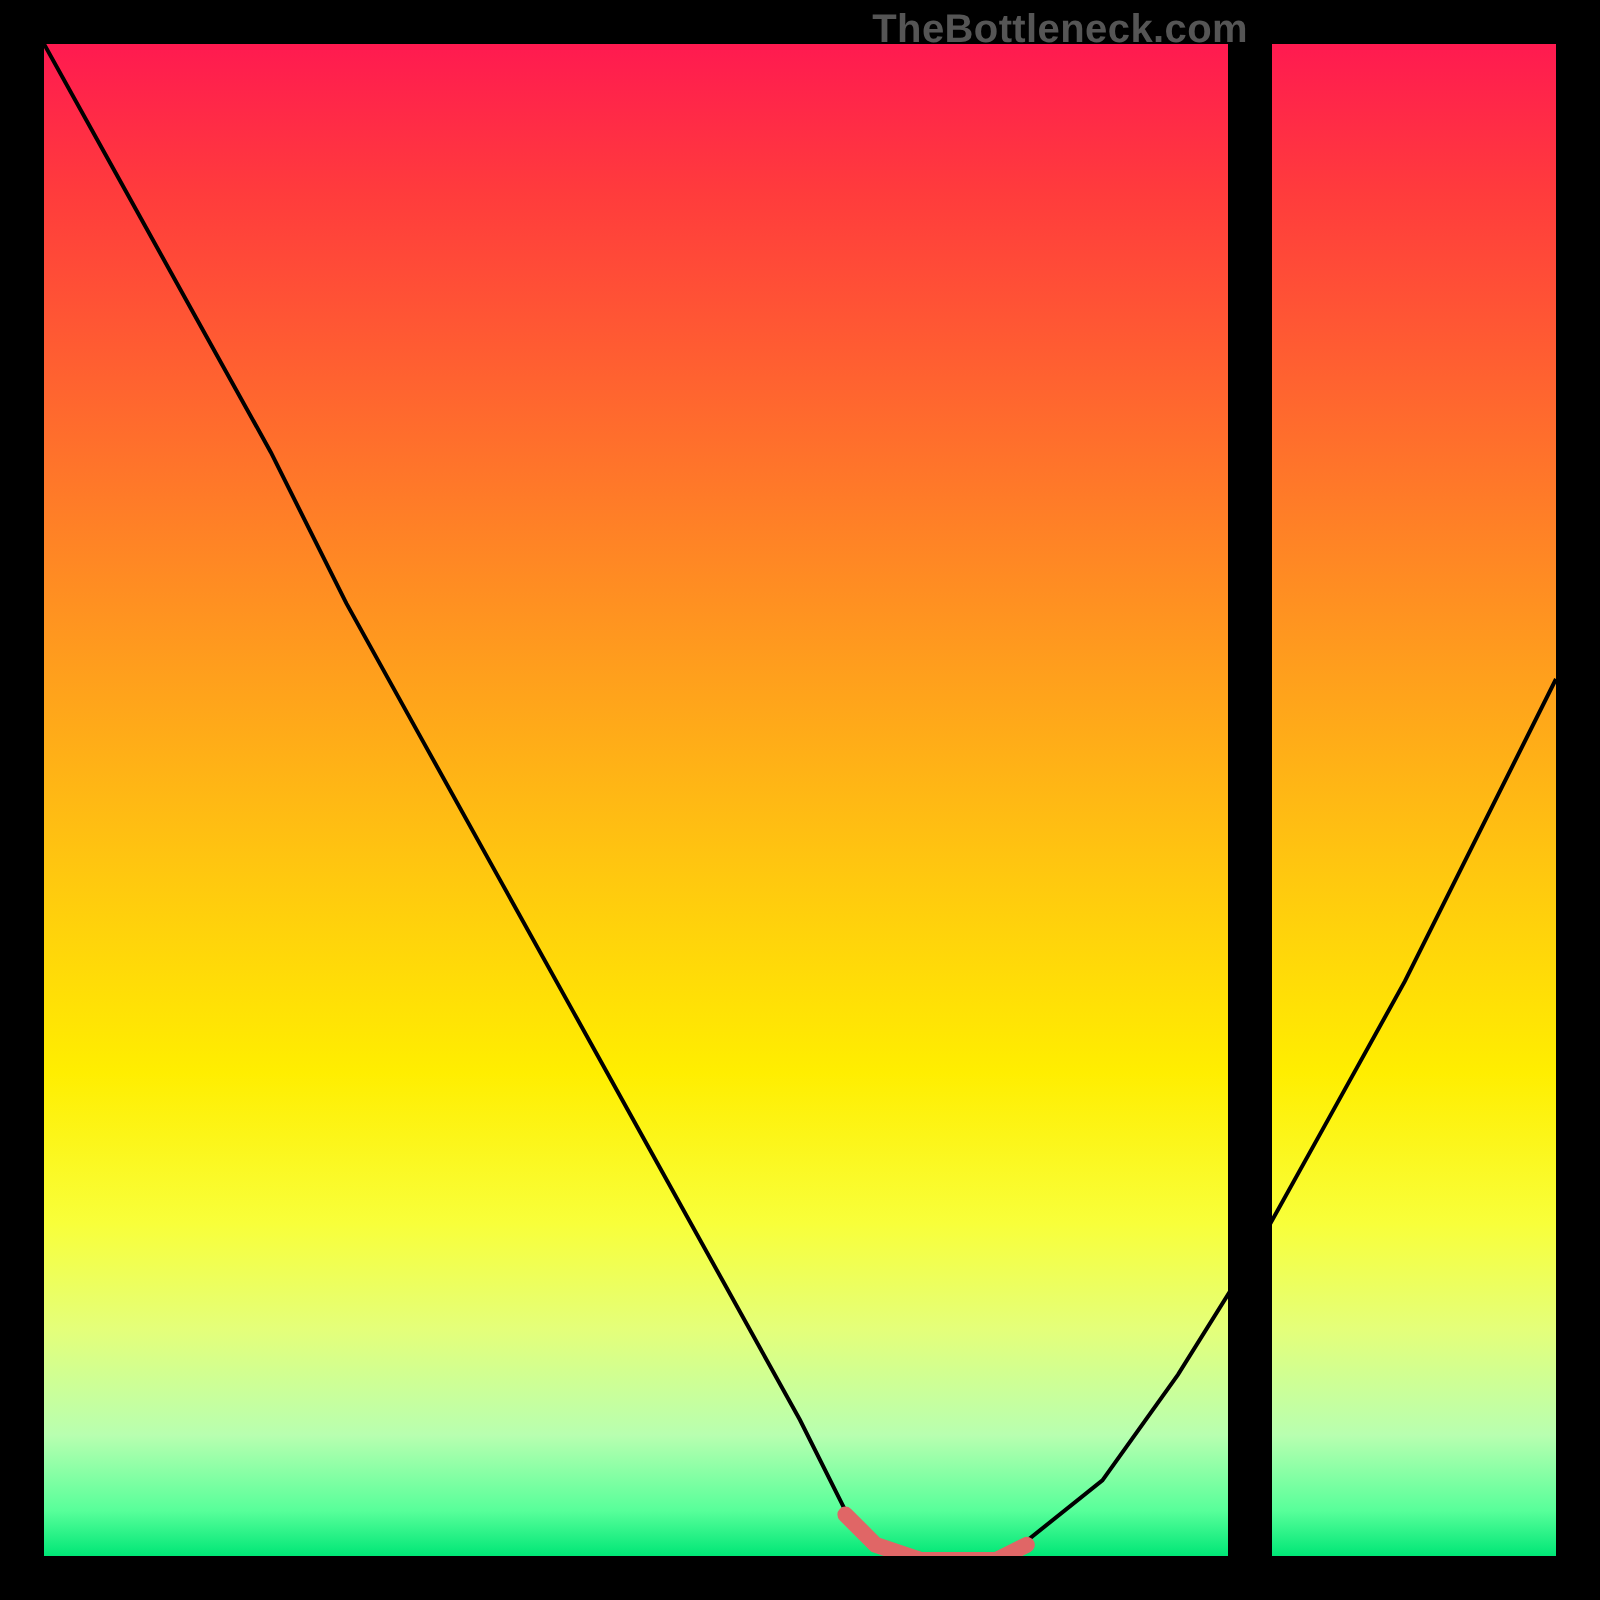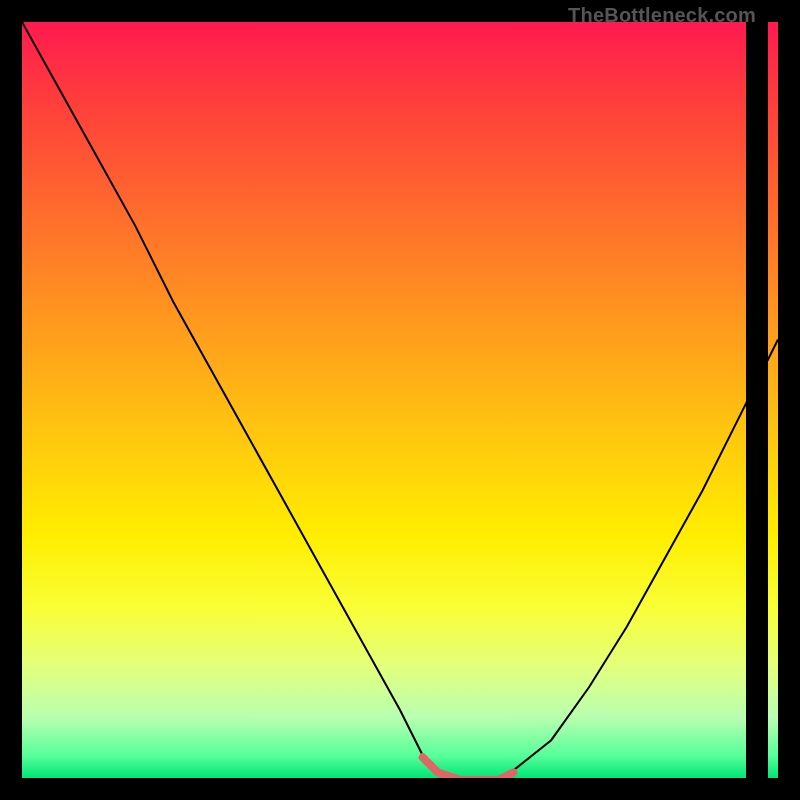--- a/index.html
+++ b/index.html
@@ -1,17 +1,17 @@
 <!DOCTYPE html>
 <html><head>
   <meta charset="utf-8">
   <style>
     * { margin: 0; padding: 0; box-sizing: border-box; }
     html, body { width: 800px; height: 800px; overflow: hidden; background: #000; }
-    .wrap { position: relative; width: 768px; height: 800px; border-radius: 16px; }
+    .wrap { position: relative; width: 636px; height: 800px; border-radius: 16px; }
     .plot-area {
       position: absolute;
       left: 22px;
       top: 22px;
       width: 756px;
       height: 756px;
       background: linear-gradient(to bottom,
         #ff1a50 0%,
         #ff3c3c 10%,
         #ff6b2d 25%,

